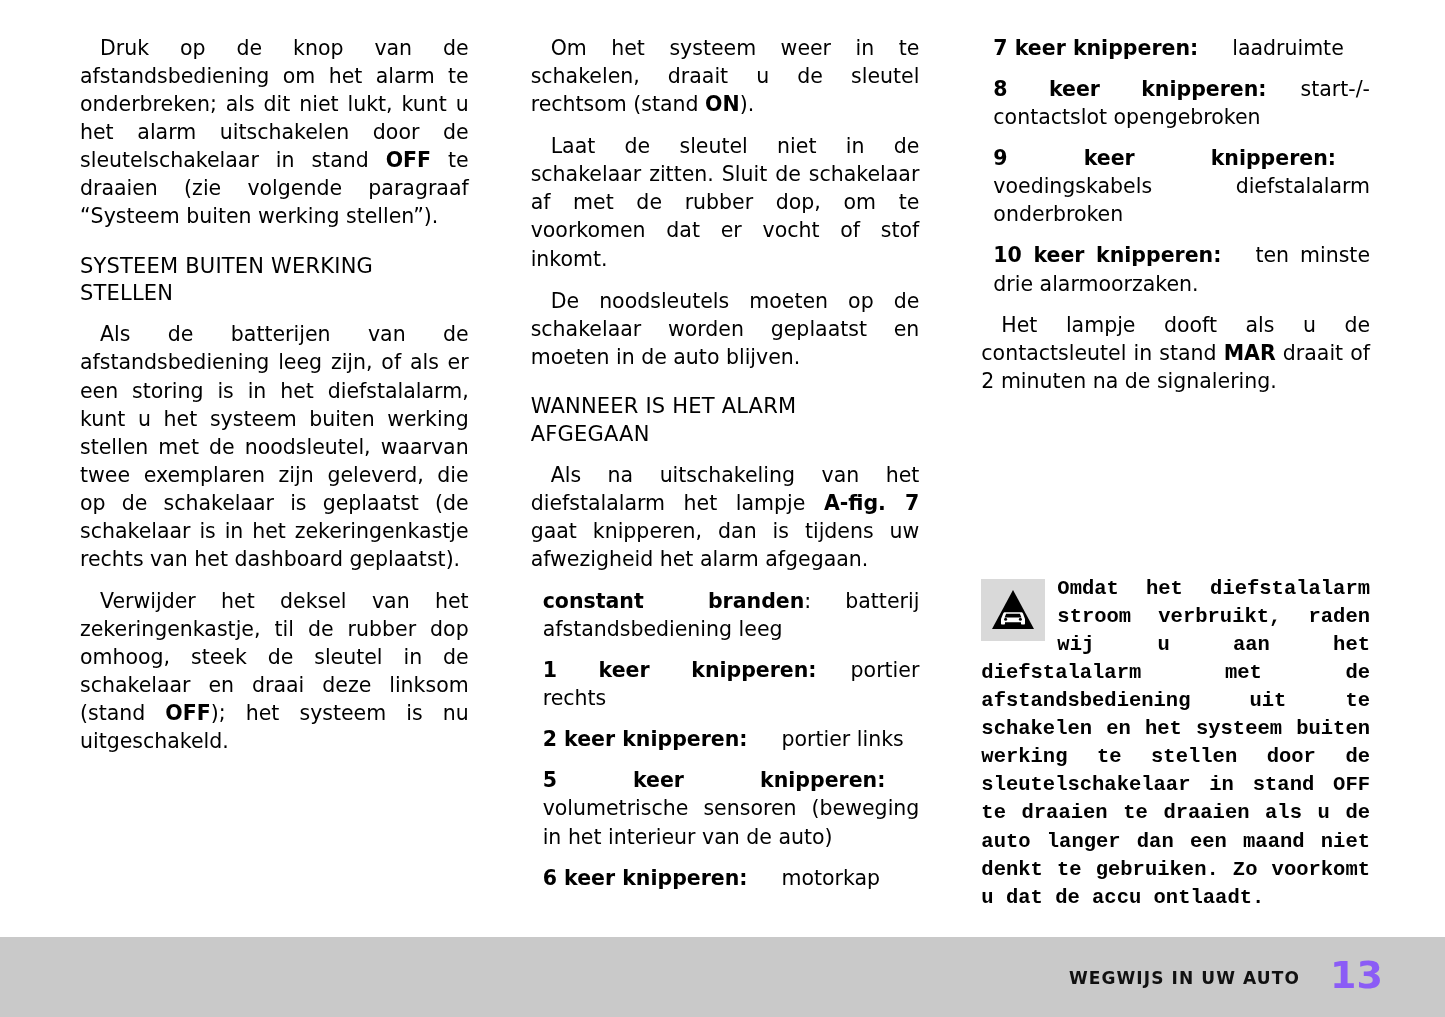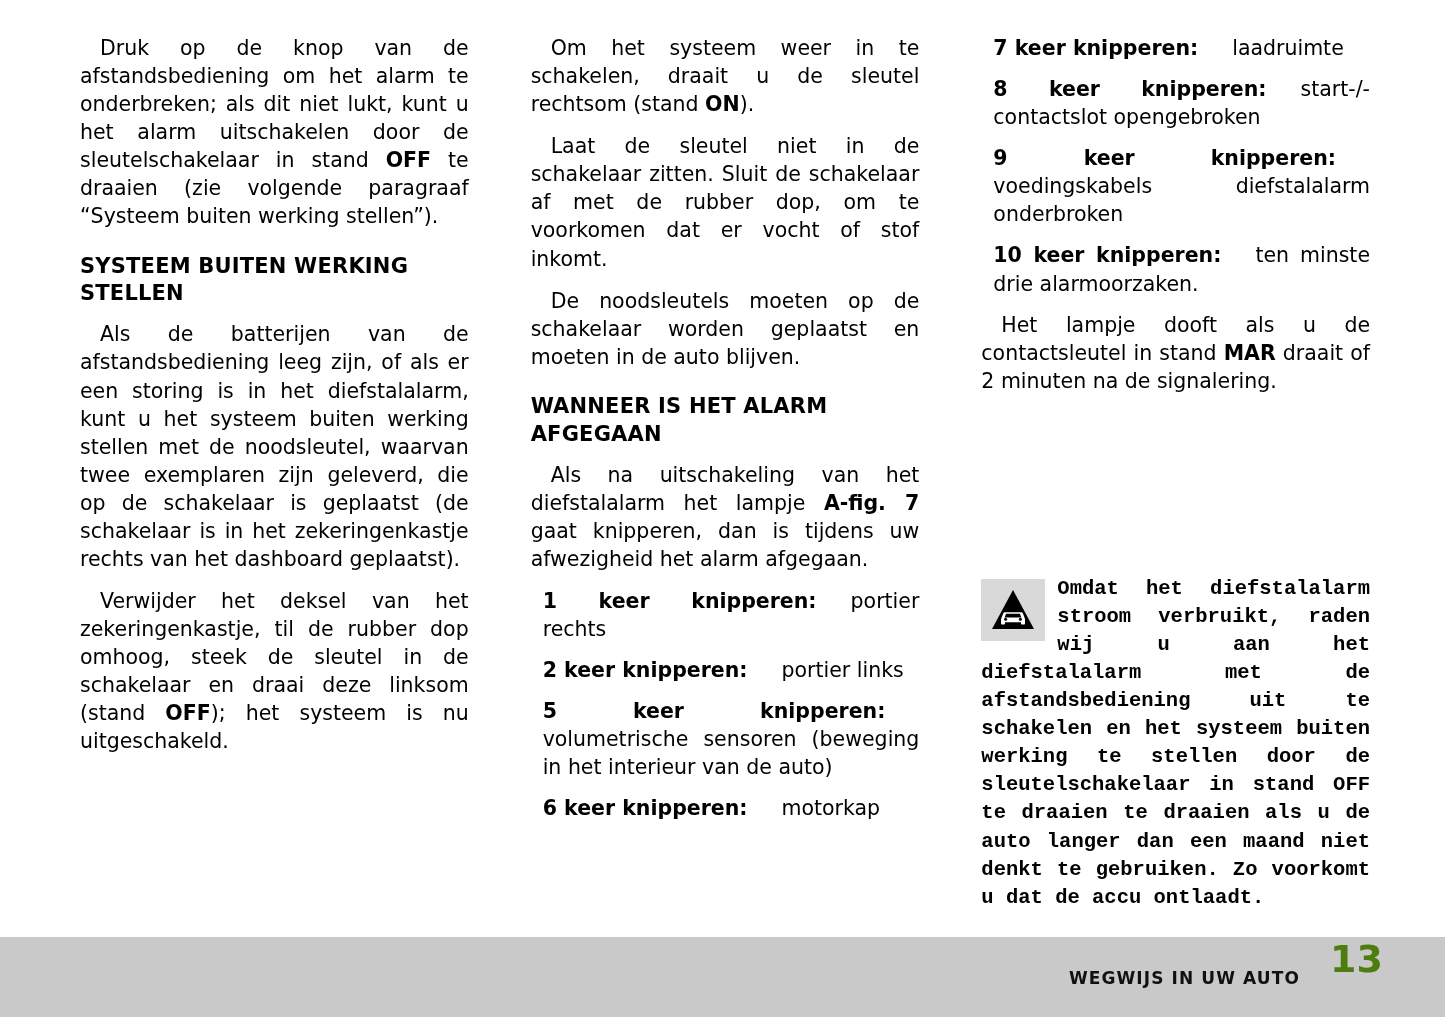--- a/index.html
+++ b/index.html
@@ -39,21 +39,21 @@
     line-height: 1.37;
     text-align: justify;
     text-justify: inter-word;
   }
   p.indent {
     text-indent: 20px;
   }
   h2 {
     margin: 22px 0 12px 0;
     font-size: 21px;
-    font-weight: bold;
+    font-weight: normal;
     line-height: 1.33;
     letter-spacing: 0.2px;
   }
   .b { font-weight: bold; }
   .listline {
     margin: 0 0 13px 0;
     font-size: 20.5px;
     line-height: 1.37;
     text-align: justify;
   }
@@ -110,24 +110,24 @@
     right: 145px;
     top: 31px;
     font-size: 17px;
     font-weight: bold;
     letter-spacing: 1.1px;
     color: #111;
   }
   .footer-page {
     position: absolute;
     right: 62px;
-    top: 0;
+    top: 16px;
     font-size: 38px;
     font-weight: bold;
-    color: #4d7c0f;
+    color: #8b5cf6;
   }
 </style>
 </head>
 <body>
 
 <div class="page">
 
   <div class="columns">
 
     <div class="col">
@@ -144,20 +144,21 @@
       <p class="indent"><span>Om het systeem weer in te schakelen, draait u de sleutel rechtsom (stand </span><span class="b">ON</span><span>).</span></p>
 
       <p class="indent">Laat de sleutel niet in de schakelaar zitten. Sluit de schakelaar af met de rubber dop, om te voorkomen dat er vocht of stof inkomt.</p>
 
       <p class="indent">De noodsleutels moeten op de schakelaar worden geplaatst en moeten in de auto blijven.</p>
 
       <h2>WANNEER IS HET ALARM AFGEGAAN</h2>
 
       <p class="indent"><span>Als na uitschakeling van het diefstalalarm het lampje </span><span class="b">A-fig. 7</span><span> gaat knipperen, dan is tijdens uw afwezigheid het alarm afgegaan.</span></p>
 
+      <div class="listline ind"><span class="lead">constant branden</span><span>:</span><span class="gap"></span><span>batterij afstandsbediening leeg</span></div>
 
       <div class="listline ind"><span class="lead">1 keer knipperen:</span><span class="gap"></span><span>portier rechts</span></div>
 
       <div class="listline ind"><span class="lead">2 keer knipperen:</span><span class="gap"></span><span>portier links</span></div>
 
       <div class="listline ind"><span class="lead">5 keer knipperen:</span><span class="gap"></span><span>volumetrische sensoren (beweging in het interieur van de auto)</span></div>
 
       <div class="listline ind"><span class="lead">6 keer knipperen:</span><span class="gap"></span><span>motorkap</span></div>
     </div>
 

